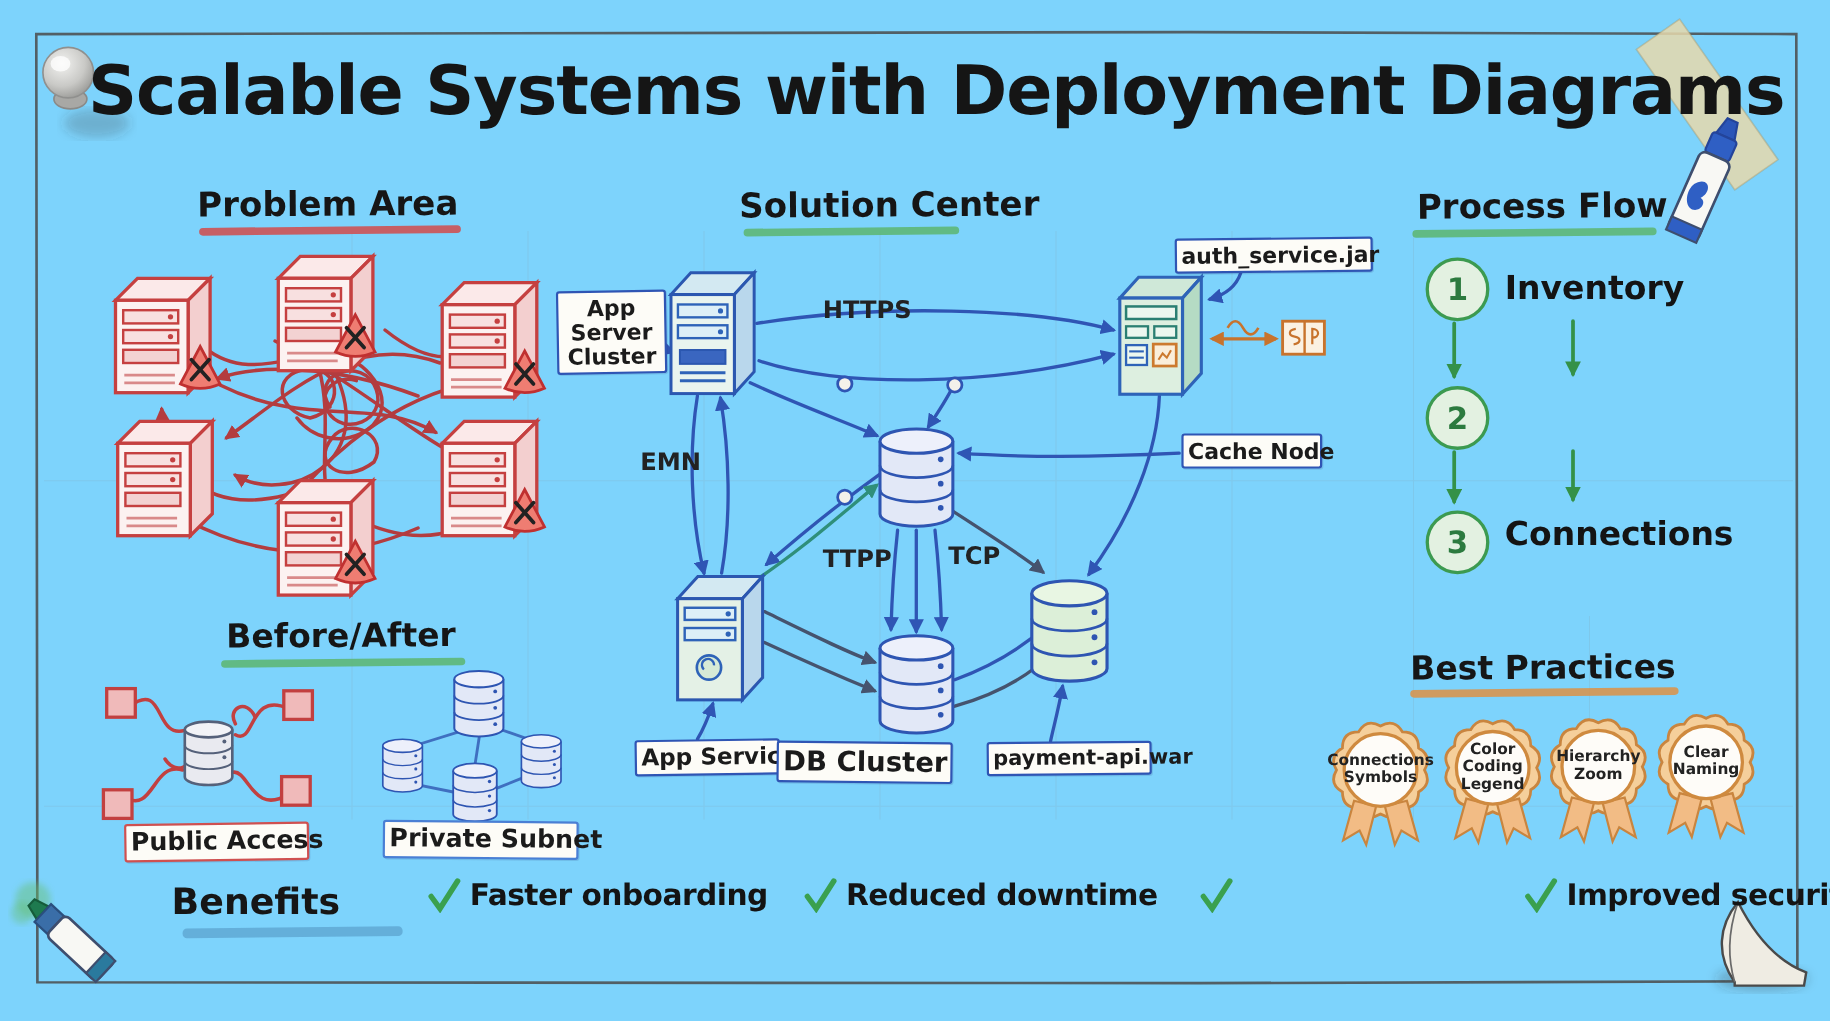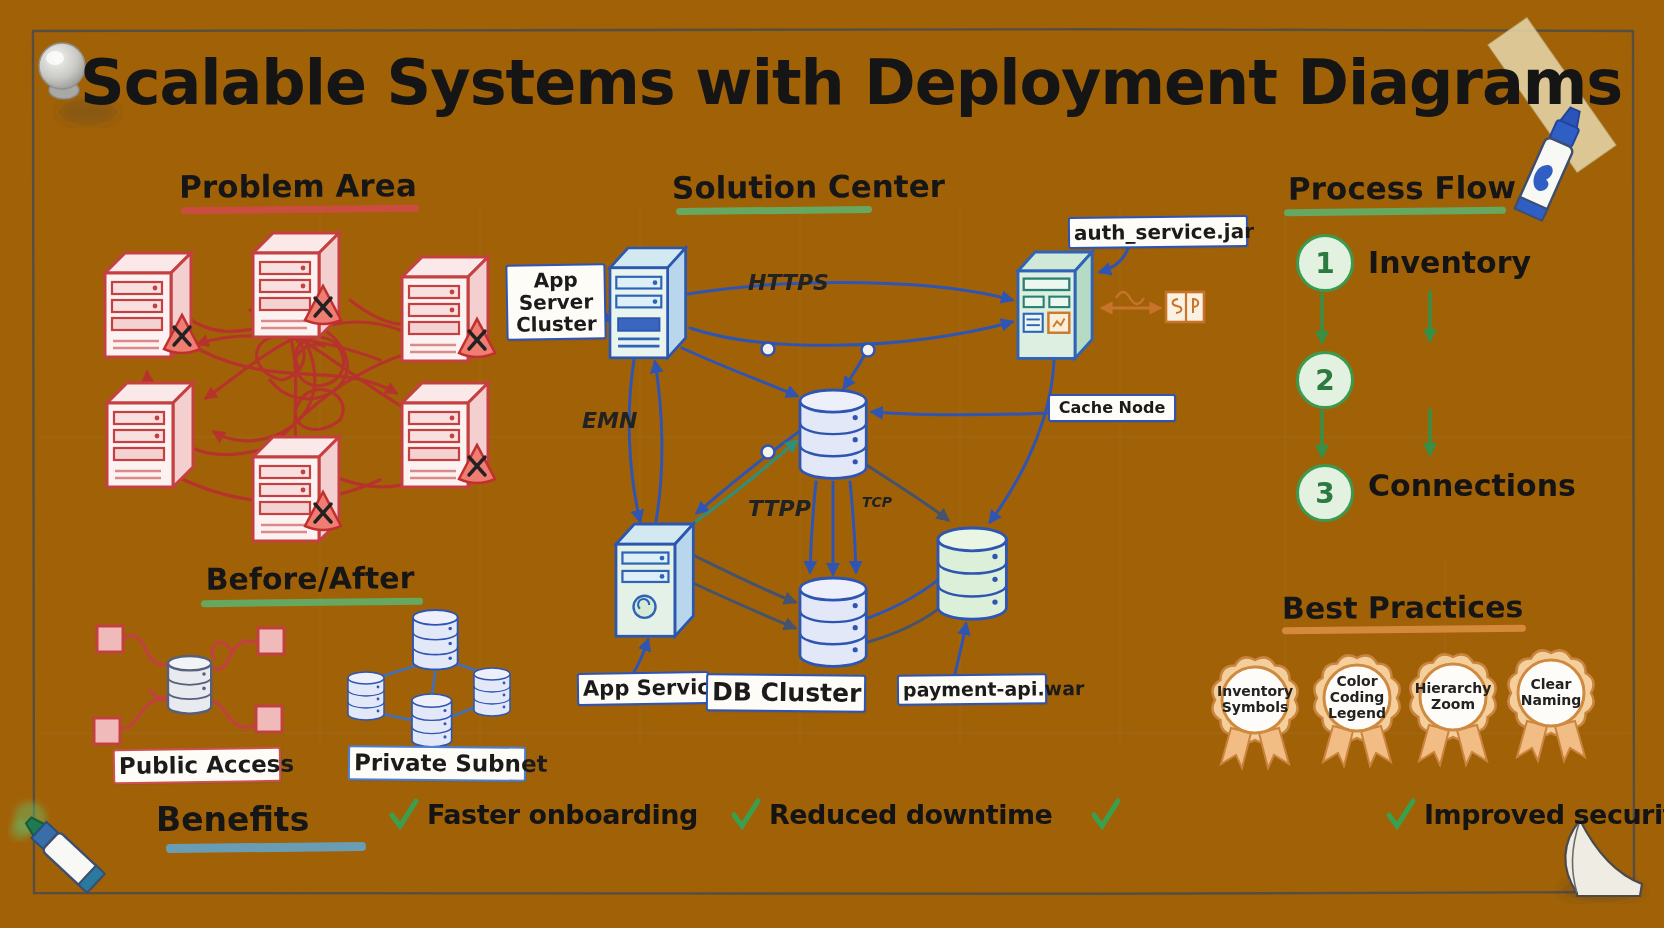--- a/index.html
+++ b/index.html
@@ -1,25 +1,25 @@
 <!DOCTYPE html>
 <html><head>
 <meta charset="utf-8">
 <style>
   html,body{margin:0;padding:0;background:#e8e6df;font-family:"DejaVu Sans","Liberation Sans",sans-serif;}
-  .canvas{position:relative;width:1664px;height:928px;background:#a16207;overflow:hidden;}
+  .canvas{position:relative;width:1664px;height:928px;background:#7dd3fc;overflow:hidden;}
   .abs{position:absolute;}
   svg.layer{position:absolute;left:0;top:0;z-index:1;}
   .ovl{z-index:2;}
   .title{font-size:62px;font-weight:600;color:#151515;text-align:center;letter-spacing:-1px;white-space:nowrap;}
   .heading{font-weight:700;color:#161616;text-align:center;white-space:nowrap;transform:rotate(-0.4deg);}
   .underline{height:7px;border-radius:4px;opacity:.85;transform:rotate(-0.6deg);}
   .labelbox{background:#fdfcf7;border:2.5px solid #2f55b4;border-radius:3px;text-align:center;
             font-weight:600;color:#1b1b1b;padding:3px 4px;line-height:1.1;box-shadow:1px 1px 0 rgba(40,60,120,.15);}
-  .edge-label{font-weight:600;color:#222;white-space:nowrap;font-style:italic;}
+  .edge-label{font-weight:600;color:#222;white-space:nowrap;}
   .step-circle{width:52px;height:52px;border:3.5px solid #3c9a50;background:#e3f1e1;border-radius:50%;
                display:flex;align-items:center;justify-content:center;font-size:28px;font-weight:700;color:#2c7a3f;}
   .step-label{font-size:30px;font-weight:600;color:#141414;white-space:nowrap;}
   .benefit{display:flex;align-items:center;gap:7px;font-size:27px;font-weight:600;color:#141414;
            letter-spacing:-0.5px;white-space:nowrap;}
   .badge-label{position:absolute;display:flex;align-items:center;justify-content:center;text-align:center;
                font-size:14px;font-weight:600;line-height:1.12;color:#222;z-index:2;}
 </style>
 </head>
 <body>
@@ -343,29 +343,29 @@
 <div class="abs ovl title" style="left:80px;top:46px;width:1420px;">Scalable Systems with Deployment Diagrams</div>
 
 <div class="abs ovl heading" style="left:178px;top:168px;width:240px;font-size:31px;">Problem Area</div>
 <div class="abs ovl underline" style="left:181px;top:206px;width:238px;background:#d24a4a;"></div>
 
 <div class="abs ovl heading" style="left:672px;top:169px;width:200px;font-size:31px;">Solution Center</div>
 <div class="abs ovl underline" style="left:676px;top:207px;width:196px;background:#5cb56e;"></div>
 
 <div class="abs ovl labelbox" style="left:506px;top:264px;width:88px;font-size:20px;transform:rotate(-1deg);">App Server Cluster</div>
 <div class="abs ovl labelbox" style="left:1068px;top:216px;width:168px;font-size:20px;transform:rotate(-0.6deg);white-space:nowrap;">auth_service.jar</div>
-<div class="abs ovl labelbox" style="left:1048px;top:394px;width:116px;font-size:16px;white-space:nowrap;">Cache Node</div>
+<div class="abs ovl labelbox" style="left:1074px;top:394px;width:116px;font-size:20px;white-space:nowrap;">Cache Node</div>
 <div class="abs ovl labelbox" style="left:577px;top:672px;width:120px;font-size:21px;transform:rotate(-0.8deg);white-space:nowrap;">App Servicer</div>
 <div class="abs ovl labelbox" style="left:706px;top:674px;width:148px;font-size:25px;transform:rotate(0.6deg);white-space:nowrap;">DB Cluster</div>
 <div class="abs ovl labelbox" style="left:897px;top:674px;width:138px;font-size:19px;transform:rotate(-0.5deg);white-space:nowrap;">payment-api.war</div>
 
 <div class="abs ovl edge-label" style="left:748px;top:270px;font-size:22px;">HTTPS</div>
 <div class="abs ovl edge-label" style="left:582px;top:408px;font-size:22px;">EMN</div>
 <div class="abs ovl edge-label" style="left:748px;top:496px;font-size:22px;">TTPP</div>
-<div class="abs ovl edge-label" style="left:862px;top:494px;font-size:14px;">TCP</div>
+<div class="abs ovl edge-label" style="left:862px;top:494px;font-size:22px;">TCP</div>
 
 <div class="abs ovl heading" style="left:1288px;top:170px;width:216px;font-size:31px;">Process Flow</div>
 <div class="abs ovl underline" style="left:1284px;top:208px;width:222px;background:#5cb56e;"></div>
 <div class="abs ovl step-circle" style="left:1296px;top:234px;">
       <span>1</span>
     </div>
 <div class="abs ovl step-label" style="left:1368px;top:245px;">Inventory</div>
 <div class="abs ovl step-circle" style="left:1296px;top:351px;">
       <span>2</span>
     </div>
@@ -374,21 +374,21 @@
     </div>
 <div class="abs ovl step-label" style="left:1368px;top:468px;">Connections</div>
 
 <div class="abs ovl heading" style="left:200px;top:561px;width:220px;font-size:30px;">Before/After</div>
 <div class="abs ovl underline" style="left:201px;top:599px;width:222px;background:#5cb56e;"></div>
 <div class="abs ovl labelbox" style="left:113px;top:748px;width:156px;font-size:23px;border-color:#cf5050;transform:rotate(-0.8deg);white-space:nowrap;">Public Access</div>
 <div class="abs ovl labelbox" style="left:348px;top:746px;width:166px;font-size:23px;border-color:#4a7fd4;transform:rotate(0.5deg);white-space:nowrap;">Private Subnet</div>
 
 <div class="abs ovl heading" style="left:1282px;top:590px;width:240px;font-size:30px;">Best Practices</div>
 <div class="abs ovl underline" style="left:1282px;top:626px;width:244px;background:#dd9044;"></div>
-<div class="badge-label" style="left:1218px;top:664px;width:74px;height:72px;">Inventory Symbols</div>
+<div class="badge-label" style="left:1218px;top:664px;width:74px;height:72px;">Connections Symbols</div>
 <div class="badge-label" style="left:1320px;top:662px;width:74px;height:72px;">Color Coding Legend</div>
 <div class="badge-label" style="left:1416px;top:661px;width:74px;height:72px;">Hierarchy Zoom</div>
 <div class="badge-label" style="left:1514px;top:657px;width:74px;height:72px;">Clear Naming</div>
 
 <div class="abs ovl heading" style="left:156px;top:800px;font-size:33px;transform:none;">Benefits</div>
 <div class="abs ovl underline" style="left:166px;top:843px;width:200px;height:9px;background:#5fa8d3;"></div>
 
 <div class="abs ovl benefit" style="left:388px;top:798px;">
   <svg width="32" height="32" viewBox="0 0 32 32">
     <path d="M4,17 L12,28 L28,3" fill="none" stroke="#3aa04f" stroke-width="5" stroke-linecap="round"></path>

